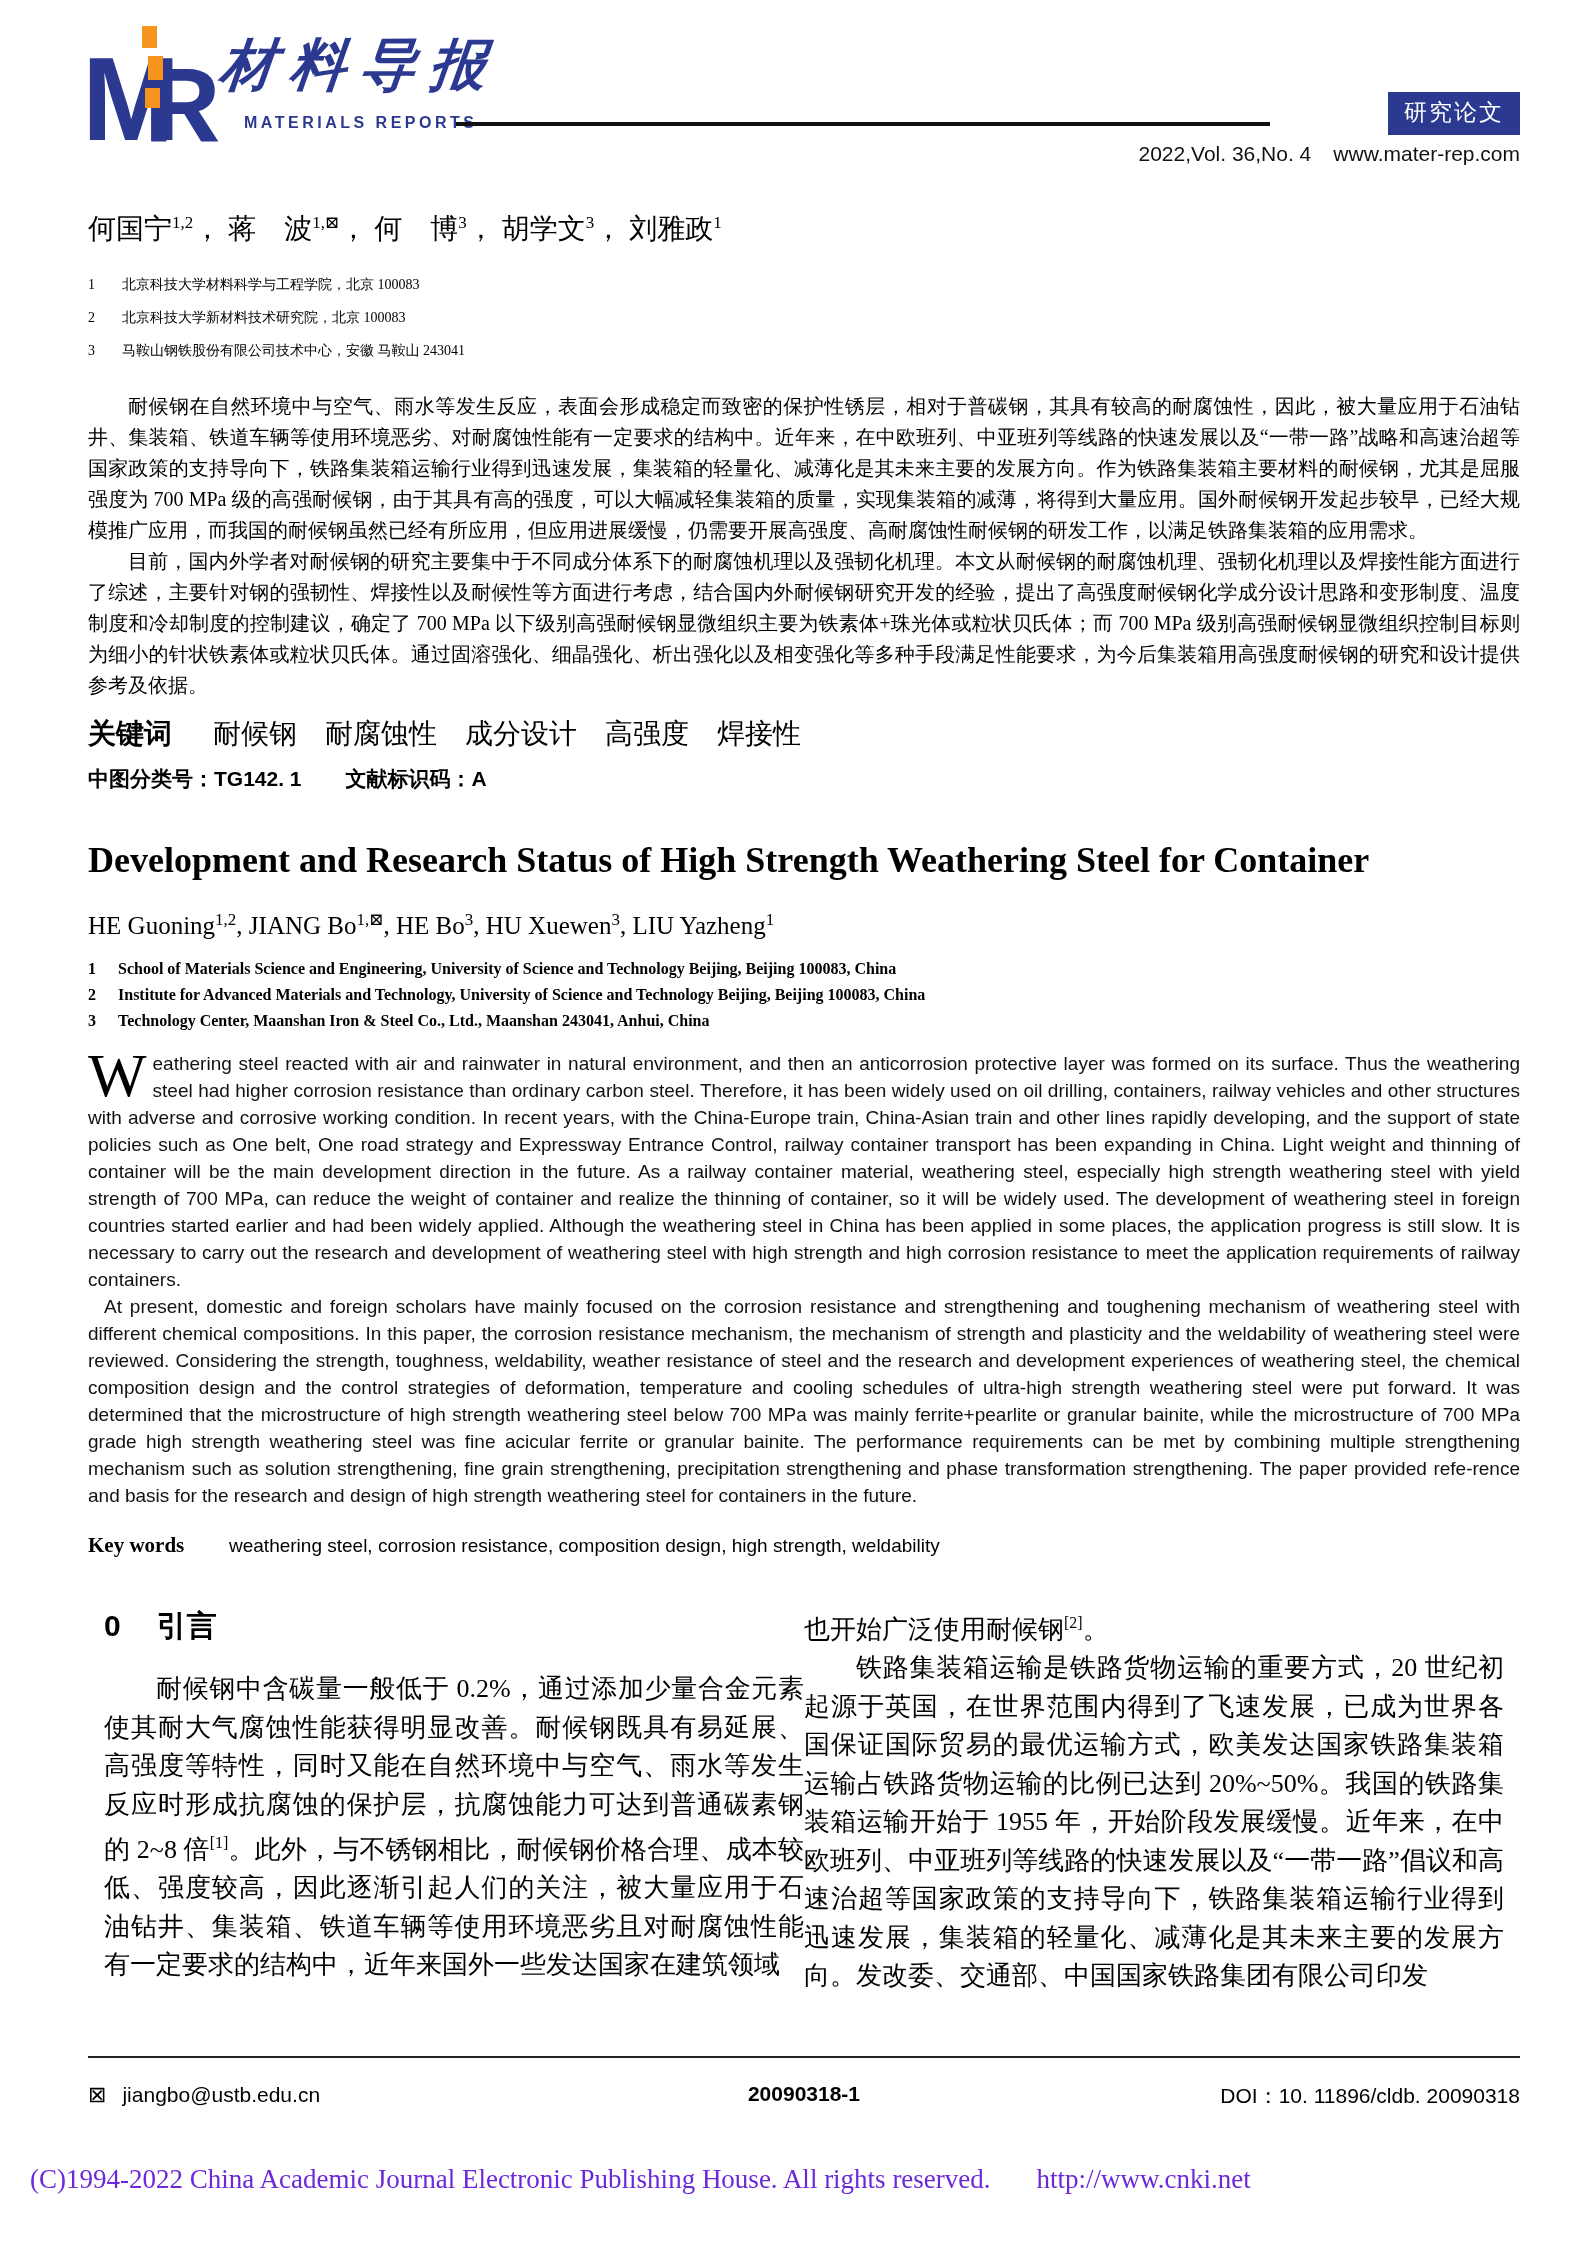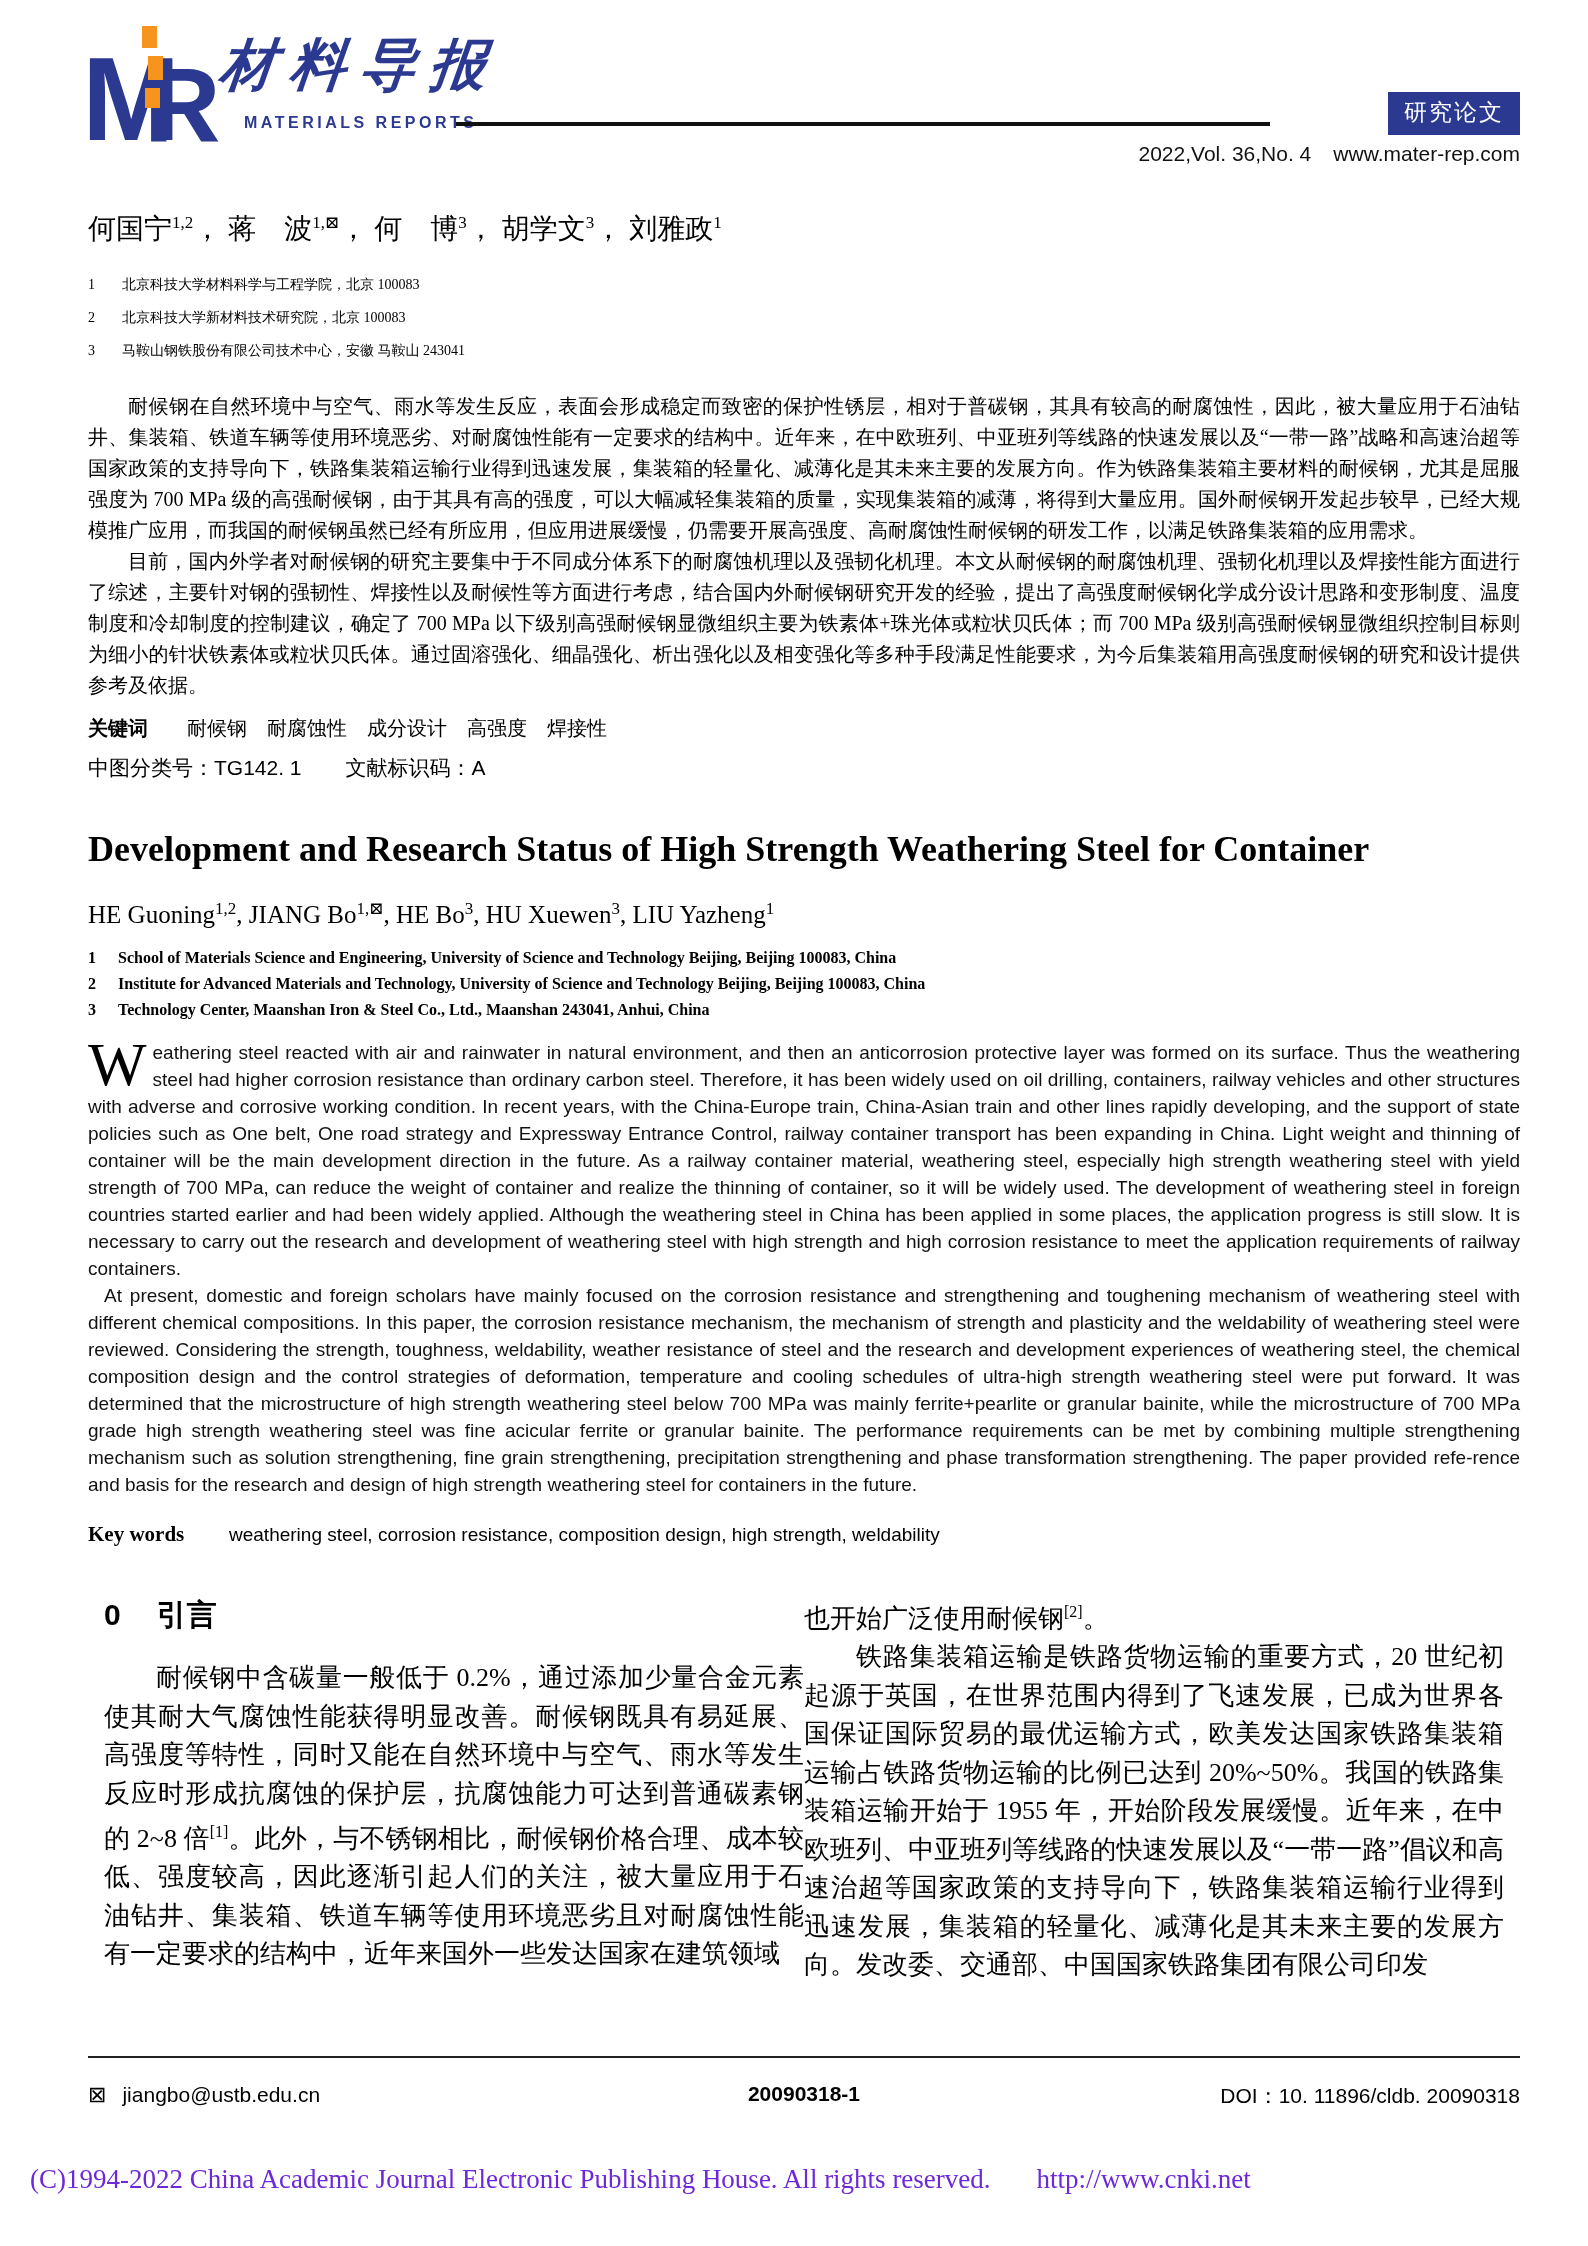--- a/index.html
+++ b/index.html
@@ -49,24 +49,24 @@
   .cn-title {
     font-family:"Liberation Sans","DejaVu Sans",sans-serif; font-weight:bold;
     font-size:42px; margin-top:46px; letter-spacing:2px;
   }
   .cn-authors { margin-top:34px; font-size:28px; }
   .cn-authors sup, .en-authors sup { font-size:17px; }
   .cn-affils { margin-top:20px; font-size:14px; line-height:33px; }
   .affil-num { display:inline-block; width:34px; }
   .cn-abstract { margin-top:24px; font-size:20px; line-height:31px; text-align:justify; }
   .cn-abstract p { margin:0; text-indent:2em; }
-  .kw-row { margin-top:14px; font-size:20px; }
+  .kw-row { margin-top:14px; font-size:28px; }
   .kw-label { font-family:"Liberation Sans",sans-serif; font-weight:bold; margin-right:34px; }
   .kw-vals { font-family:"Liberation Sans","DejaVu Sans",sans-serif; }
-  .clc-row { margin-top:12px; font-family:"Liberation Sans",sans-serif; font-weight:normal; font-size:21px; }
+  .clc-row { margin-top:12px; font-family:"Liberation Sans",sans-serif; font-weight:bold; font-size:21px; }
   .clc-row .gap { display:inline-block; width:44px; }
 
   
   .en-title { margin-top:46px; font-size:36px; font-weight:bold; font-family:"Liberation Serif",serif; }
   .en-authors { margin-top:28px; font-size:25px; }
   .en-affils { margin-top:16px; font-size:16px; line-height:26px;font-weight:bold; }
   .en-affils .affil-num { width:30px; }
   .en-abstract {
     margin-top:16px; font-family:"Liberation Sans","DejaVu Sans",sans-serif;
     font-size:19px; line-height:27px; text-align:justify; color:#111;

